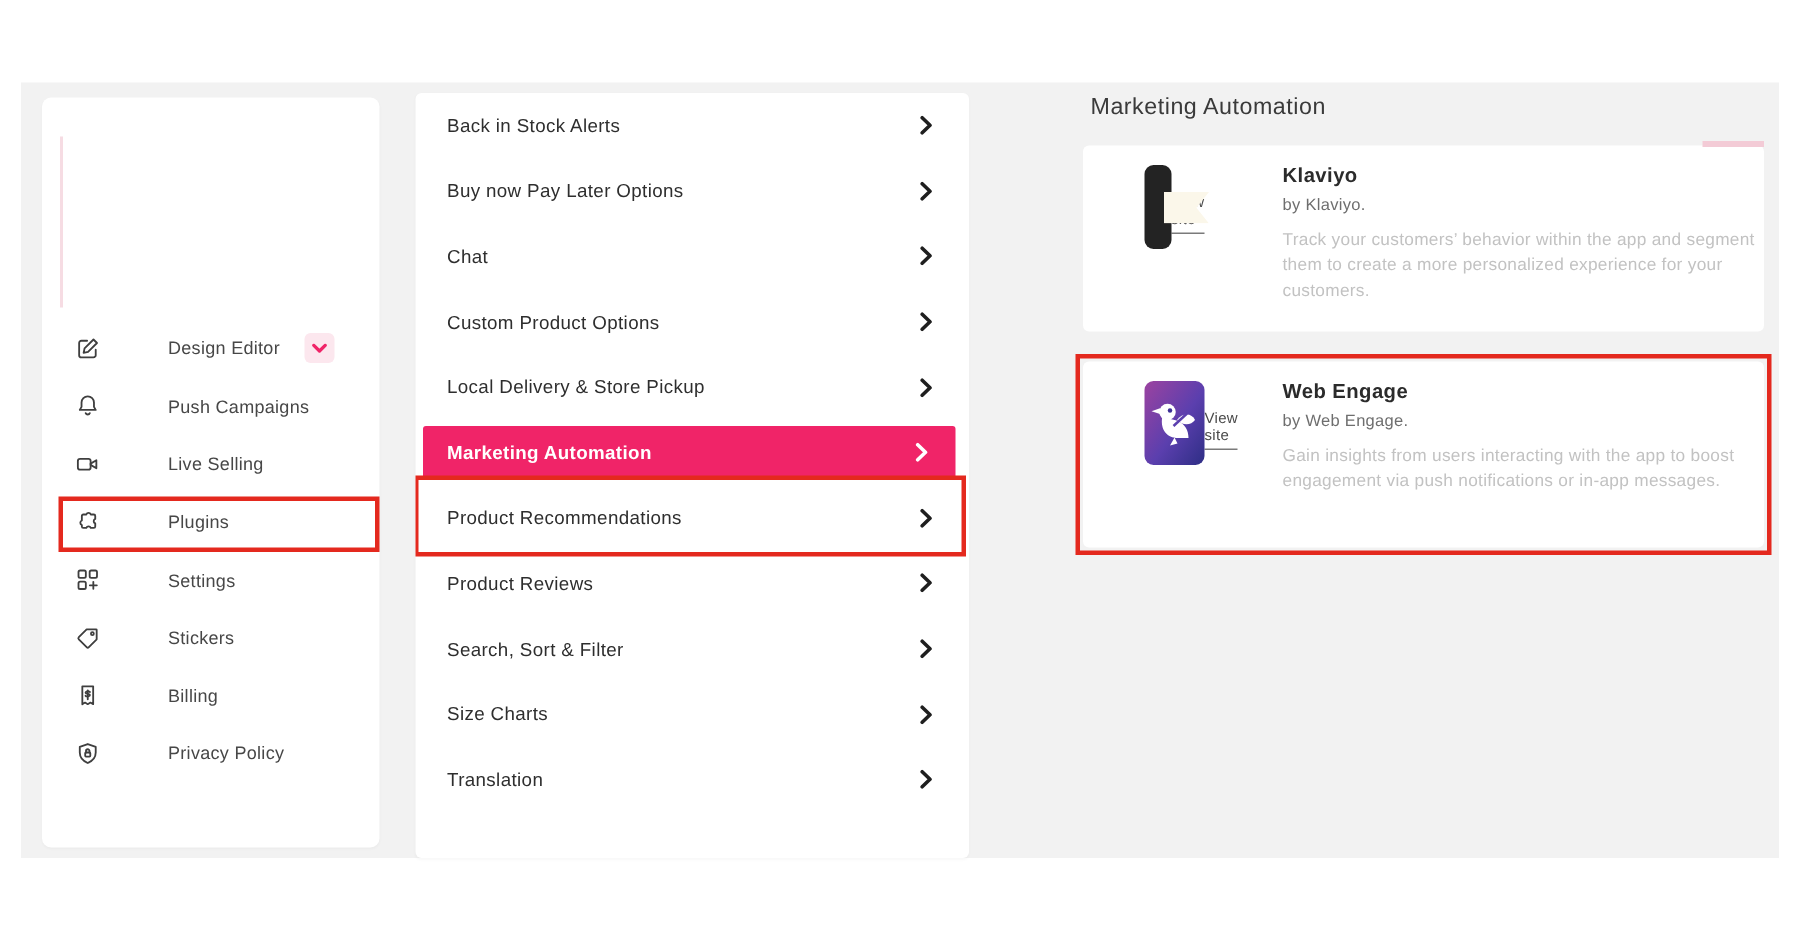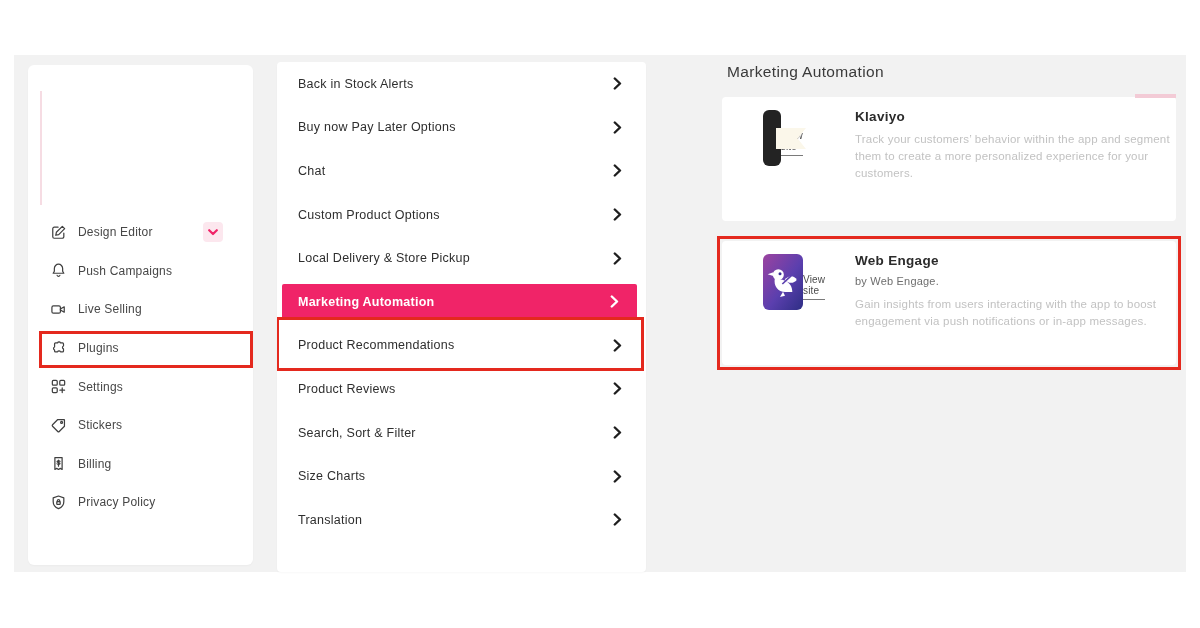--- a/index.html
+++ b/index.html
@@ -13,21 +13,21 @@
 
   
   .sidebar {
     position:absolute; left:14px; top:10px; width:225px; height:500px;
     background:#fff; border-radius:6px; box-shadow:0 1px 2px rgba(0,0,0,.03);
   }
   .logo-line { position:absolute; left:12px; top:26px; width:2px; height:114px; background:#f6dce3; }
   .side-nav { position:absolute; left:0; top:148px; right:0; }
   .nav-item {
     position:relative; height:38.6px; display:flex; align-items:center;
-    padding-left:21px; cursor:pointer;
+    padding-left:21px; cursor:pointer;gap:34px;
   }
   .nav-ic { width:18px; height:18px; margin-right:11px; display:flex; align-items:center; justify-content:center; color:#3f3f3f; }
   .nav-ic svg { width:17px; height:17px; stroke:#3f3f3f; fill:none; stroke-width:1.15; stroke-linecap:round; stroke-linejoin:round; }
   .nav-label { font-size:12px; color:#474747; letter-spacing:.2px; }
   .expand-badge {
     position:absolute; right:30px; top:50%; transform:translateY(-50%);
     width:20px; height:20px; background:#fce7ee; border-radius:4px;
     display:flex; align-items:center; justify-content:center; cursor:pointer;
   }
   .expand-badge svg { width:10px; height:7px; stroke:#f02468; stroke-width:2.2; fill:none; stroke-linecap:round; stroke-linejoin:round; }
@@ -319,20 +319,21 @@
   <article class="card card-klaviyo">
     <span class="scroll-dash"></span>
     <div class="logo-col">
       <div class="logo klaviyo-logo">
         <div class="klaviyo-flag"></div>
       </div>
       <a class="view-site">View site</a>
     </div>
     <div class="card-info">
       <h2 class="plugin-name">Klaviyo</h2>
+      <div class="plugin-by">by Klaviyo.</div>
       <p class="plugin-desc">Track your customers’ behavior within the app and segment them to create a more personalized experience for your customers.</p>
     </div>
   </article>
 
   <article class="card card-webengage">
     <div class="anno anno-webengage"></div>
     <div class="logo-col">
       <div class="logo webengage-logo">
         <svg viewBox="0 0 24 24">
           <g fill="#ffffff">

